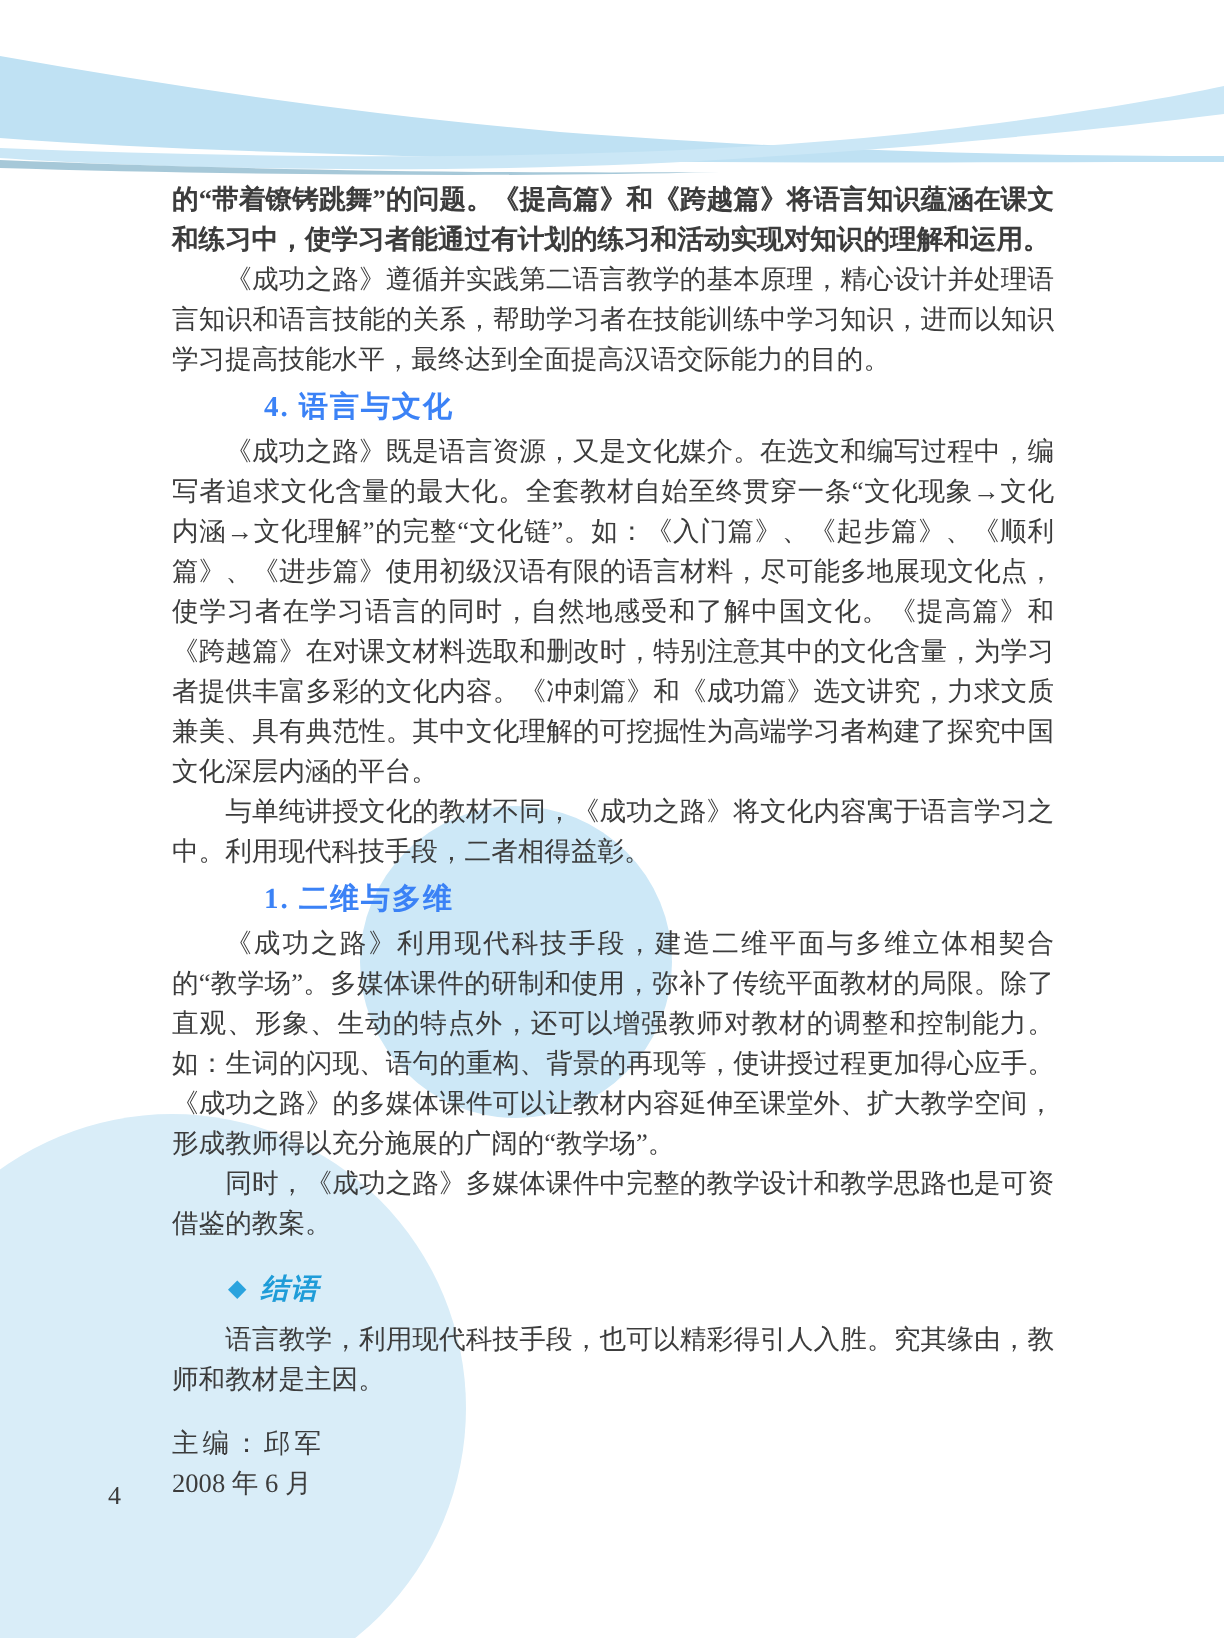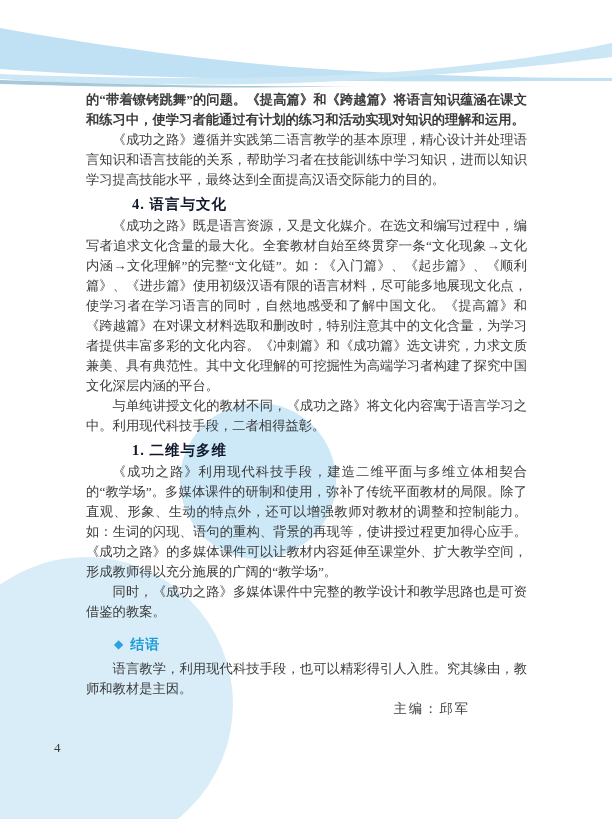--- a/index.html
+++ b/index.html
@@ -60,43 +60,45 @@
   }
   p.no-indent {
     text-indent: 0;
     font-weight: bold;
   }
   .sec-heading {
     margin: 4px 0 2px 46px;
     font-size: 14.5px;
     line-height: 20px;
     font-weight: bold;
-    color: #0f172a;
+    color: #3b82f6;
     letter-spacing: 1px;
     text-align: left;
   }
   .conclusion-heading {
     margin: 12px 0 4px 28px;
     font-size: 14px;
     line-height: 20px;
     font-weight: bold;
     text-align: left;
+    font-style: italic;
   }
   .diamond {
     color: #2aa3de;
     font-size: 12px;
     margin-right: 7px;
     vertical-align: 1px;
   }
   .conclusion-title {
     color: #1e9cd8;
     letter-spacing: 1px;
   }
   .signature {
-    text-align: right;
+    margin-top: 12px;
+    text-align: left;
     line-height: 20px;
   }
   .sig-name {
     padding-right: 57px;
     letter-spacing: 2px;
   }
   .sig-date {
     padding-right: 64px;
   }
   .page-number {
@@ -142,19 +144,20 @@
 
     <div class="conclusion-heading">
       <span class="diamond">◆</span><span class="conclusion-title">结语</span>
     </div>
 
     <p class="body-p">语言教学，利用现代科技手段，也可以精彩得引人入胜。究其缘由，教师和教材是主因。</p>
 
 
     <div class="signature">
       <div class="sig-name">主编：邱军</div>
+      <div class="sig-date">2008 年 6 月</div>
     </div>
 
   </div>
 
   <div class="page-number">4</div>
 
 </div>
 
 </body></html>

